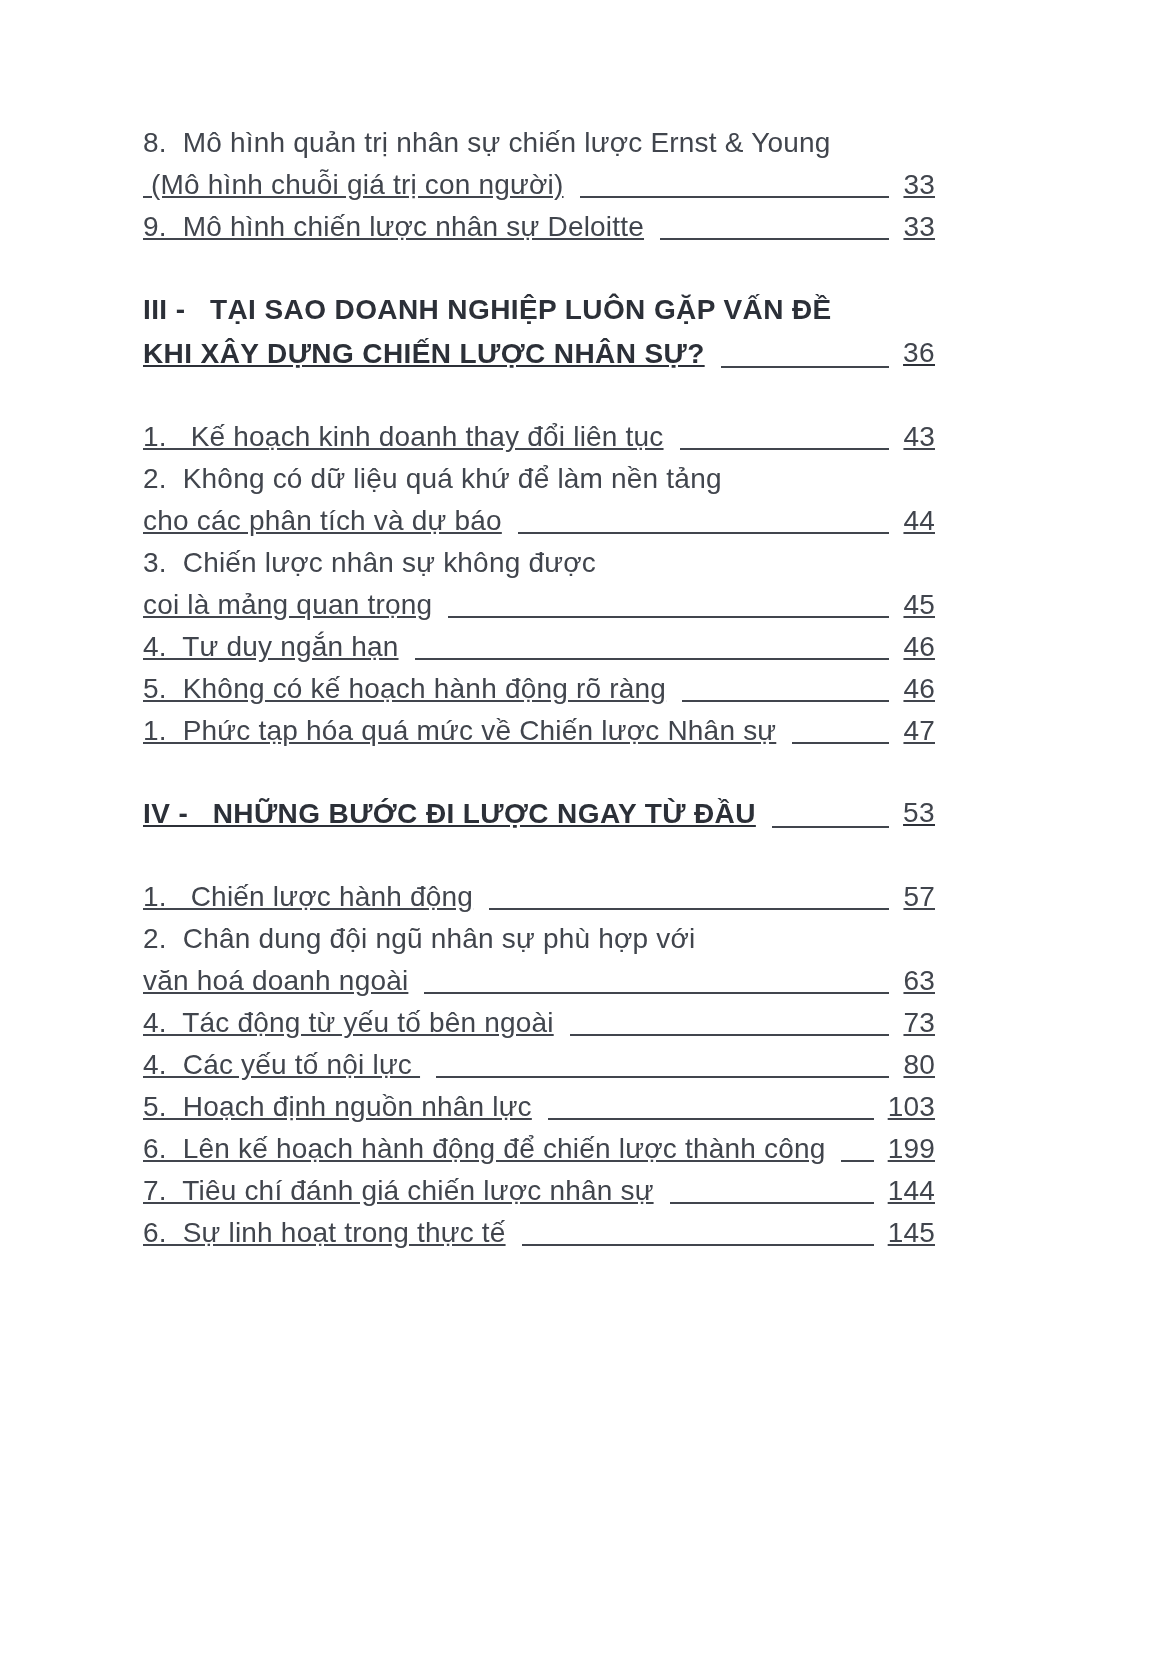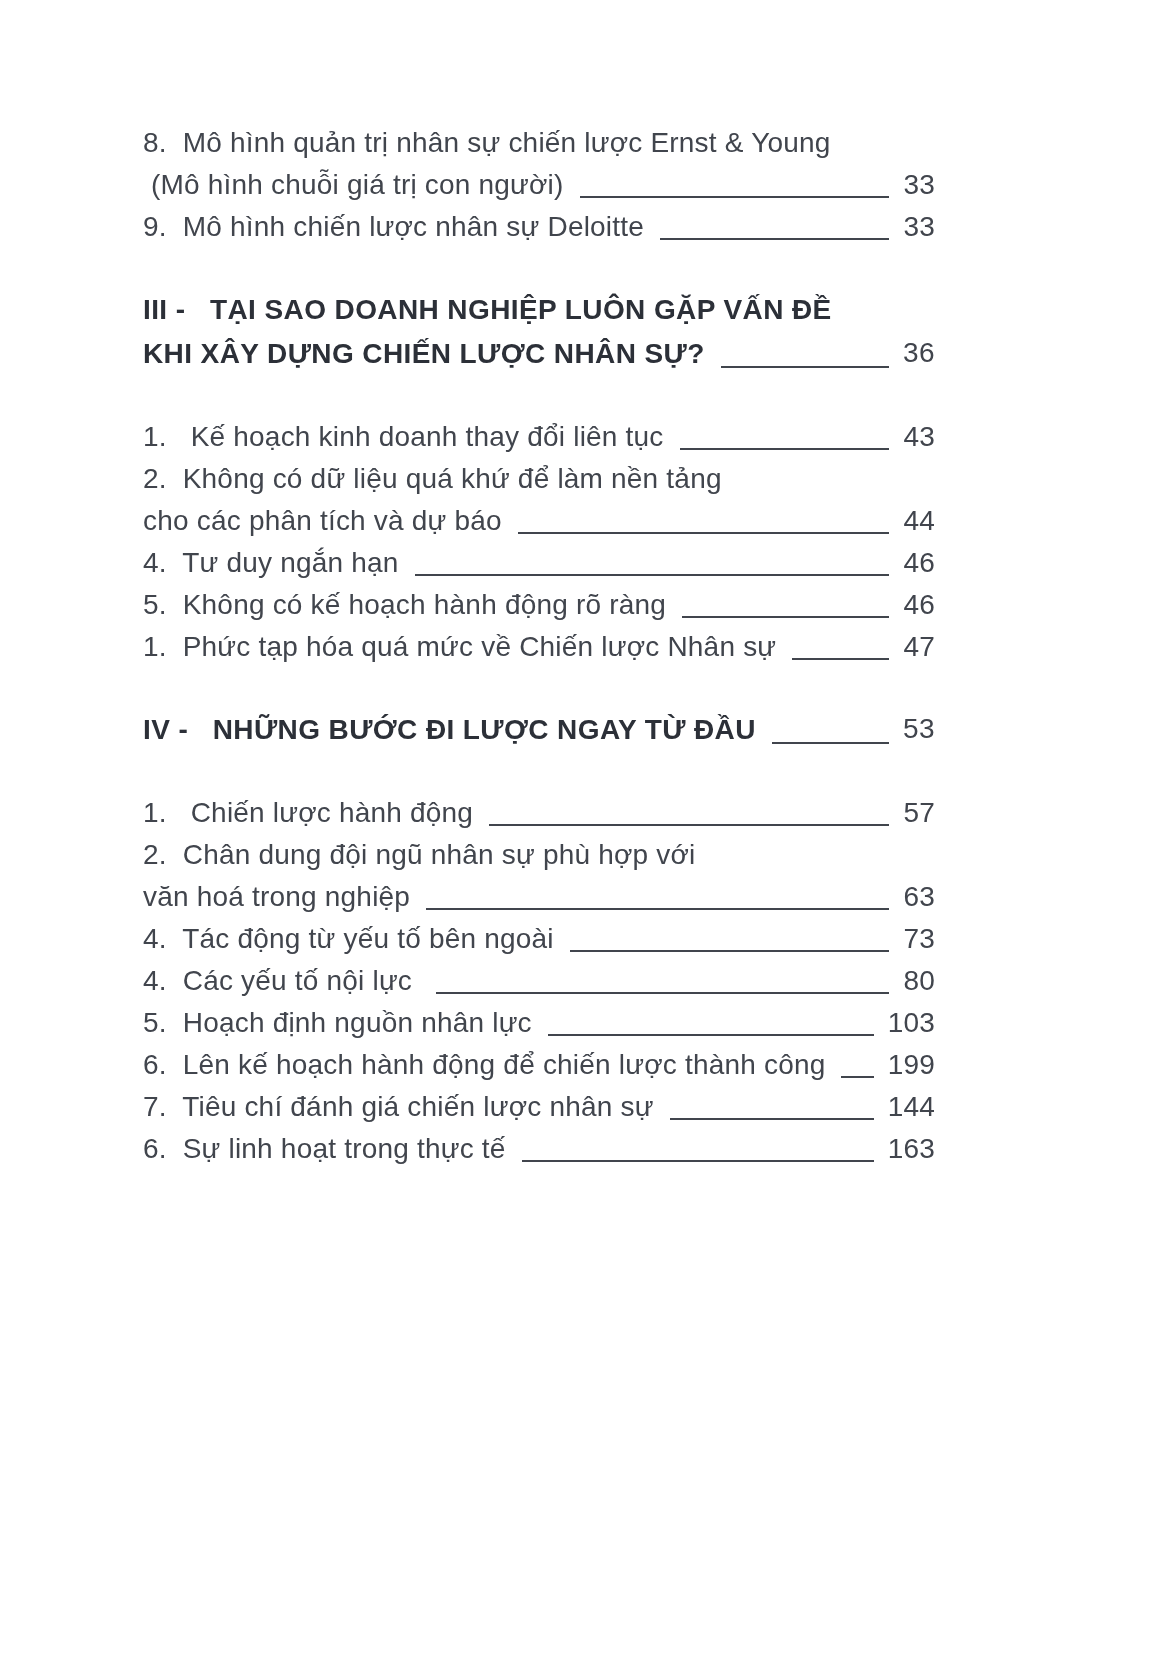--- a/index.html
+++ b/index.html
@@ -36,20 +36,21 @@
   .heading { margin: 40px 0; }
   .heading .line {
     font-weight: 700;
     line-height: 44px;
     color: var(--heading-color, #2c3038);
     letter-spacing: 0.4px;
   }
   .last-line {
     display: flex;
     align-items: stretch;
+    text-decoration: underline;
   }
   .txt { white-space: pre-wrap; }
   .leader {
     flex: 1 1 auto;
     min-width: 30px;
     align-self: flex-end;
     border-bottom: 2px solid var(--entry-color, #41454d);
     margin: 0 14px 8px 16px;
   }
   .heading .leader { border-bottom-color: var(--entry-color, #41454d); }
@@ -78,50 +79,54 @@
         <div class="line last-line"><span class="txt">KHI XÂY DỰNG CHIẾN LƯỢC NHÂN SỰ?</span><span class="leader"></span><span class="pg">36</span></div>
       </div>
       <div class="block entry">
         <div class="line last-line"><span class="txt">1.   Kế hoạch kinh doanh thay đổi liên tục</span><span class="leader"></span><span class="pg">43</span></div>
       </div>
       <div class="block entry">
         <div class="line"><span class="txt">2.  Không có dữ liệu quá khứ để làm nền tảng</span></div>
         <div class="line last-line"><span class="txt">cho các phân tích và dự báo</span><span class="leader"></span><span class="pg">44</span></div>
       </div>
       <div class="block entry">
+        <div class="line"><span class="txt">3.  Chiến lược nhân sự không được</span></div>
+        <div class="line last-line"><span class="txt">coi là mảng quan trọng</span><span class="leader"></span><span class="pg">45</span></div>
+      </div>
+      <div class="block entry">
         <div class="line last-line"><span class="txt">4.  Tư duy ngắn hạn</span><span class="leader"></span><span class="pg">46</span></div>
       </div>
       <div class="block entry">
         <div class="line last-line"><span class="txt">5.  Không có kế hoạch hành động rõ ràng</span><span class="leader"></span><span class="pg">46</span></div>
       </div>
       <div class="block entry">
         <div class="line last-line"><span class="txt">1.  Phức tạp hóa quá mức về Chiến lược Nhân sự</span><span class="leader"></span><span class="pg">47</span></div>
       </div>
       <div class="block heading">
         <div class="line last-line"><span class="txt">IV -   NHỮNG BƯỚC ĐI LƯỢC NGAY TỪ ĐẦU</span><span class="leader"></span><span class="pg">53</span></div>
       </div>
       <div class="block entry">
         <div class="line last-line"><span class="txt">1.   Chiến lược hành động</span><span class="leader"></span><span class="pg">57</span></div>
       </div>
       <div class="block entry">
         <div class="line"><span class="txt">2.  Chân dung đội ngũ nhân sự phù hợp với</span></div>
-        <div class="line last-line"><span class="txt">văn hoá trong nghiệp</span><span class="leader"></span><span class="pg">63</span></div>
+        <div class="line last-line"><span class="txt">văn hoá doanh ngoài</span><span class="leader"></span><span class="pg">63</span></div>
       </div>
       <div class="block entry">
         <div class="line last-line"><span class="txt">4.  Tác động từ yếu tố bên ngoài</span><span class="leader"></span><span class="pg">73</span></div>
       </div>
       <div class="block entry">
         <div class="line last-line"><span class="txt">4.  Các yếu tố nội lực </span><span class="leader"></span><span class="pg">80</span></div>
       </div>
       <div class="block entry">
         <div class="line last-line"><span class="txt">5.  Hoạch định nguồn nhân lực</span><span class="leader"></span><span class="pg">103</span></div>
       </div>
       <div class="block entry">
         <div class="line last-line"><span class="txt">6.  Lên kế hoạch hành động để chiến lược thành công</span><span class="leader"></span><span class="pg">199</span></div>
       </div>
       <div class="block entry">
         <div class="line last-line"><span class="txt">7.  Tiêu chí đánh giá chiến lược nhân sự</span><span class="leader"></span><span class="pg">144</span></div>
       </div>
       <div class="block entry">
-        <div class="line last-line"><span class="txt">6.  Sự linh hoạt trong thực tế</span><span class="leader"></span><span class="pg">163</span></div>
+        <div class="line last-line"><span class="txt">6.  Sự linh hoạt trong thực tế</span><span class="leader"></span><span class="pg">145</span></div>
       </div>
     </div>
 </div>
 
 </body></html>

